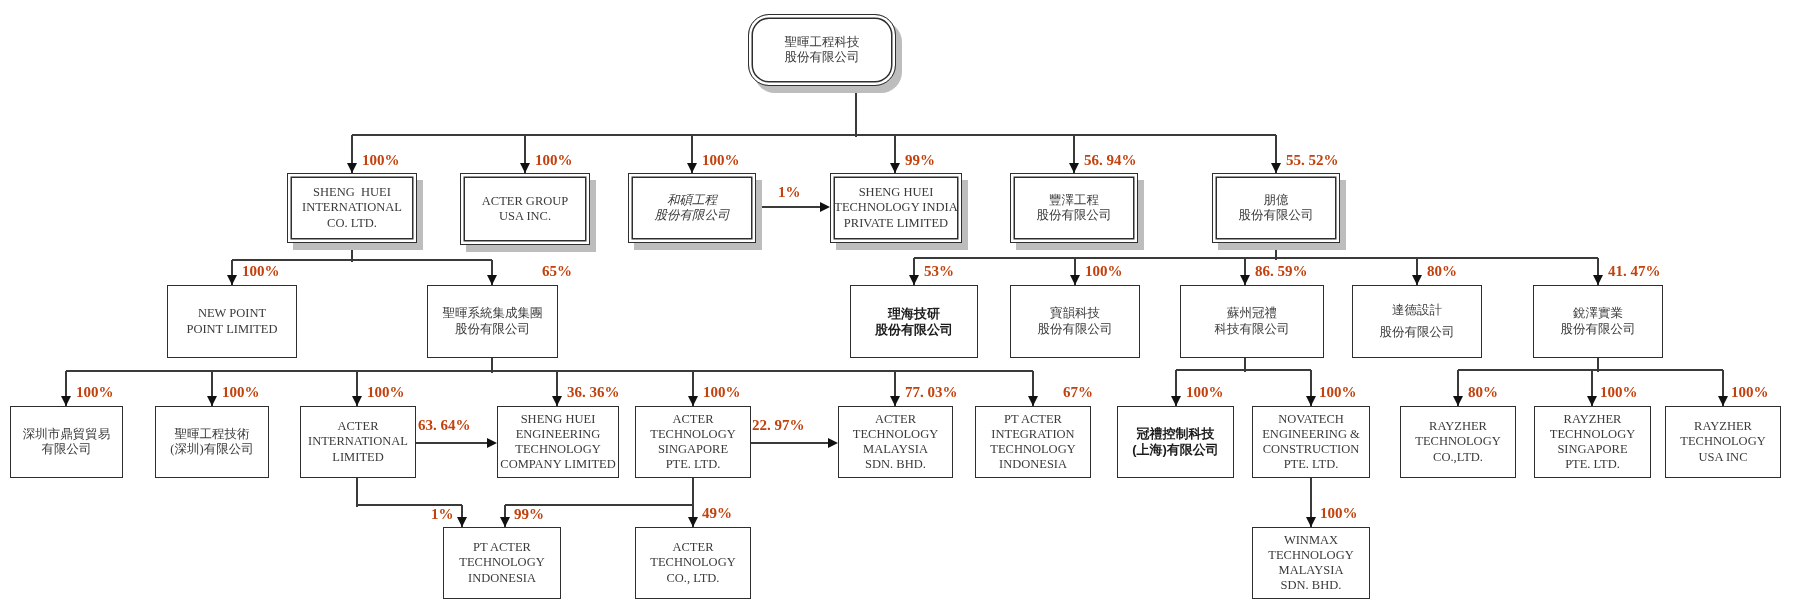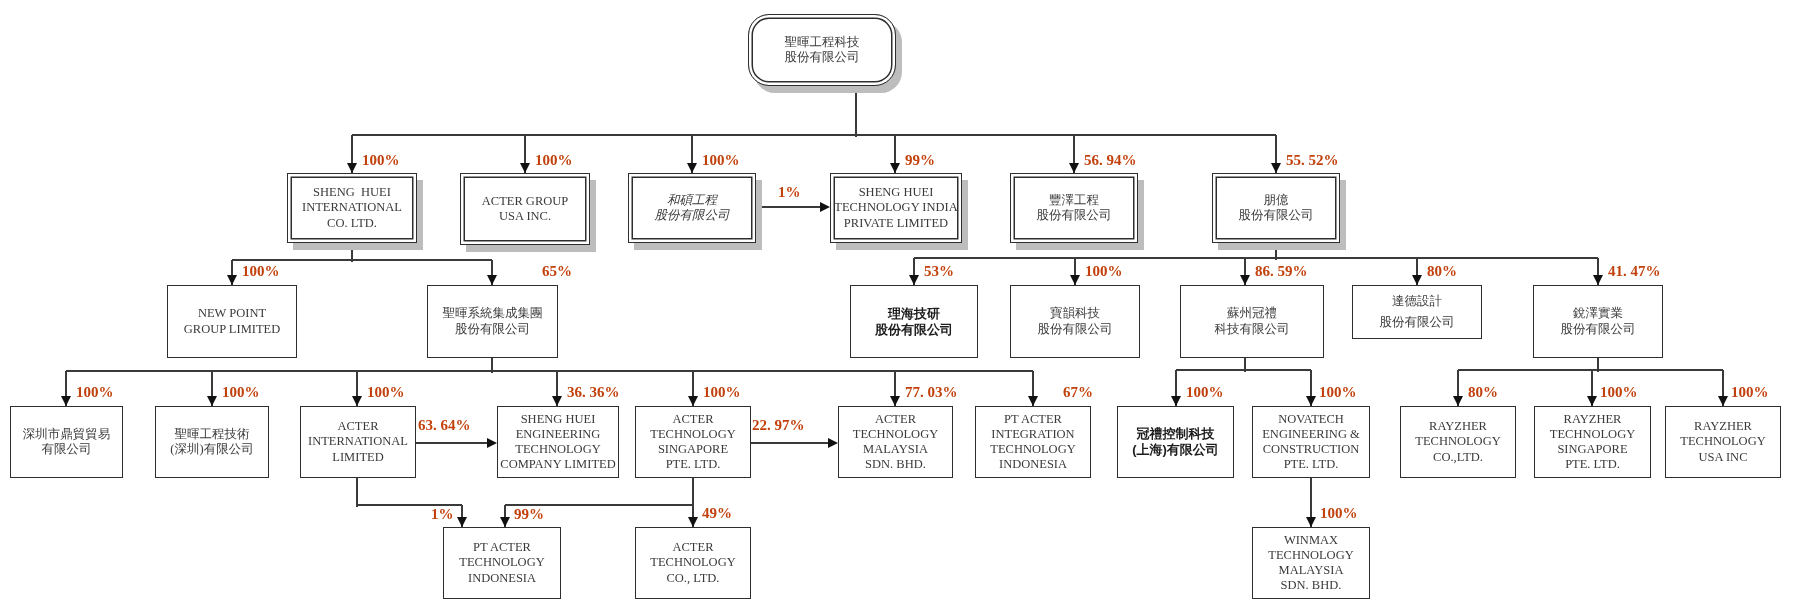--- a/index.html
+++ b/index.html
@@ -57,39 +57,39 @@
     <div class="node double" style="left: 1010px; top: 173px; width: 128px; height: 70px;">
       <span class="node-line">豐澤工程</span>
       <span class="node-line">股份有限公司</span>
     </div>
     <div class="node double" style="left: 1212px; top: 173px; width: 128px; height: 70px;">
       <span class="node-line">朋億</span>
       <span class="node-line">股份有限公司</span>
     </div>
     <div class="node single" style="left: 167px; top: 285px; width: 130px; height: 73px;">
       <span class="node-line">NEW POINT</span>
-      <span class="node-line">GROUP LIMITED</span>
+      <span class="node-line">POINT LIMITED</span>
     </div>
     <div class="node single" style="left: 427px; top: 285px; width: 131px; height: 73px;">
       <span class="node-line">聖暉系統集成集團</span>
       <span class="node-line">股份有限公司</span>
     </div>
     <div class="node single bold" style="left: 850px; top: 285px; width: 128px; height: 73px;">
       <span class="node-line">理海技研</span>
       <span class="node-line">股份有限公司</span>
     </div>
     <div class="node single" style="left: 1010px; top: 285px; width: 130px; height: 73px;">
       <span class="node-line">寶韻科技</span>
       <span class="node-line">股份有限公司</span>
     </div>
     <div class="node single" style="left: 1180px; top: 285px; width: 144px; height: 73px;">
       <span class="node-line">蘇州冠禮</span>
       <span class="node-line">科技有限公司</span>
     </div>
-    <div class="node single" style="left: 1352px; top: 285px; width: 130px; height: 54px; gap: 6px;">
+    <div class="node single" style="left: 1352px; top: 285px; width: 130px; height: 73px; gap: 6px;">
       <span class="node-line">達德設計</span>
       <span class="node-line">股份有限公司</span>
     </div>
     <div class="node single" style="left: 1533px; top: 285px; width: 130px; height: 73px;">
       <span class="node-line">銳澤實業</span>
       <span class="node-line">股份有限公司</span>
     </div>
     <div class="node single" style="left: 10px; top: 406px; width: 113px; height: 72px;">
       <span class="node-line">深圳市鼎貿貿易</span>
       <span class="node-line">有限公司</span>

